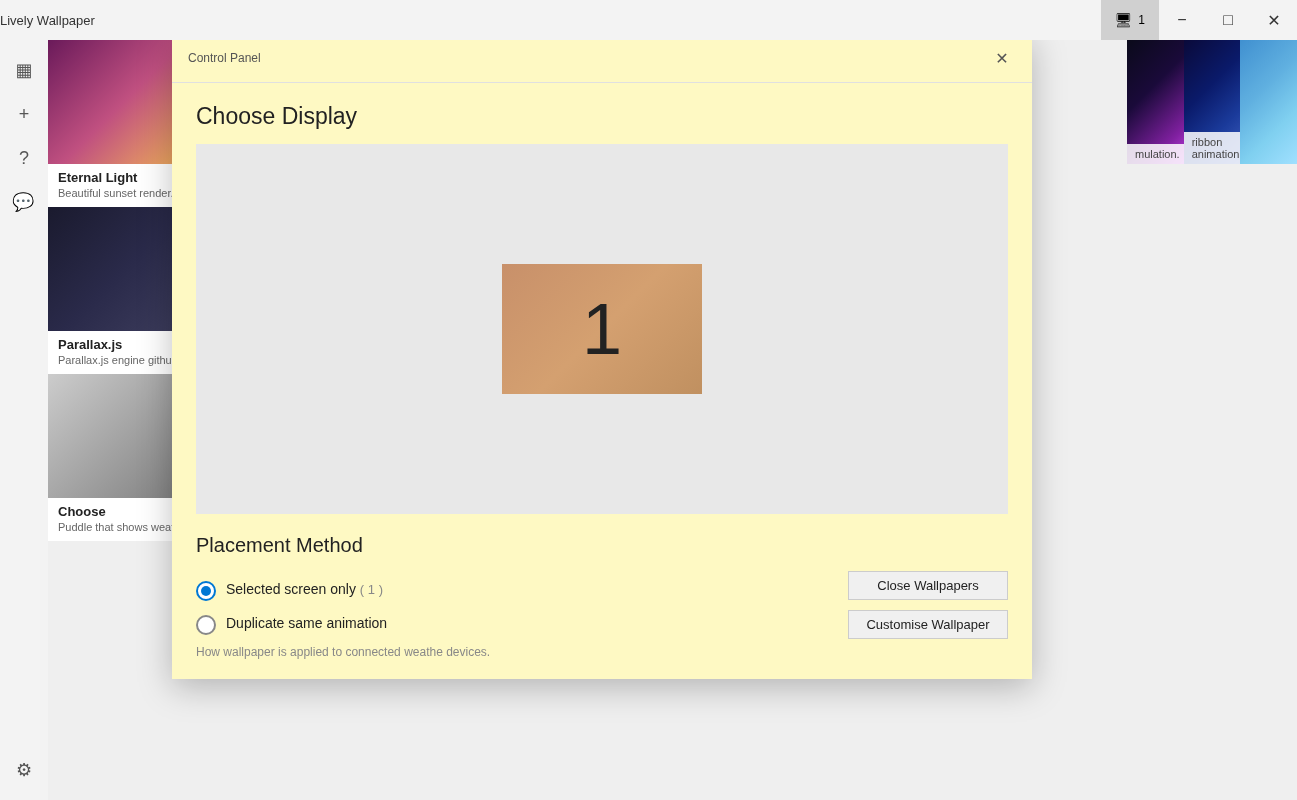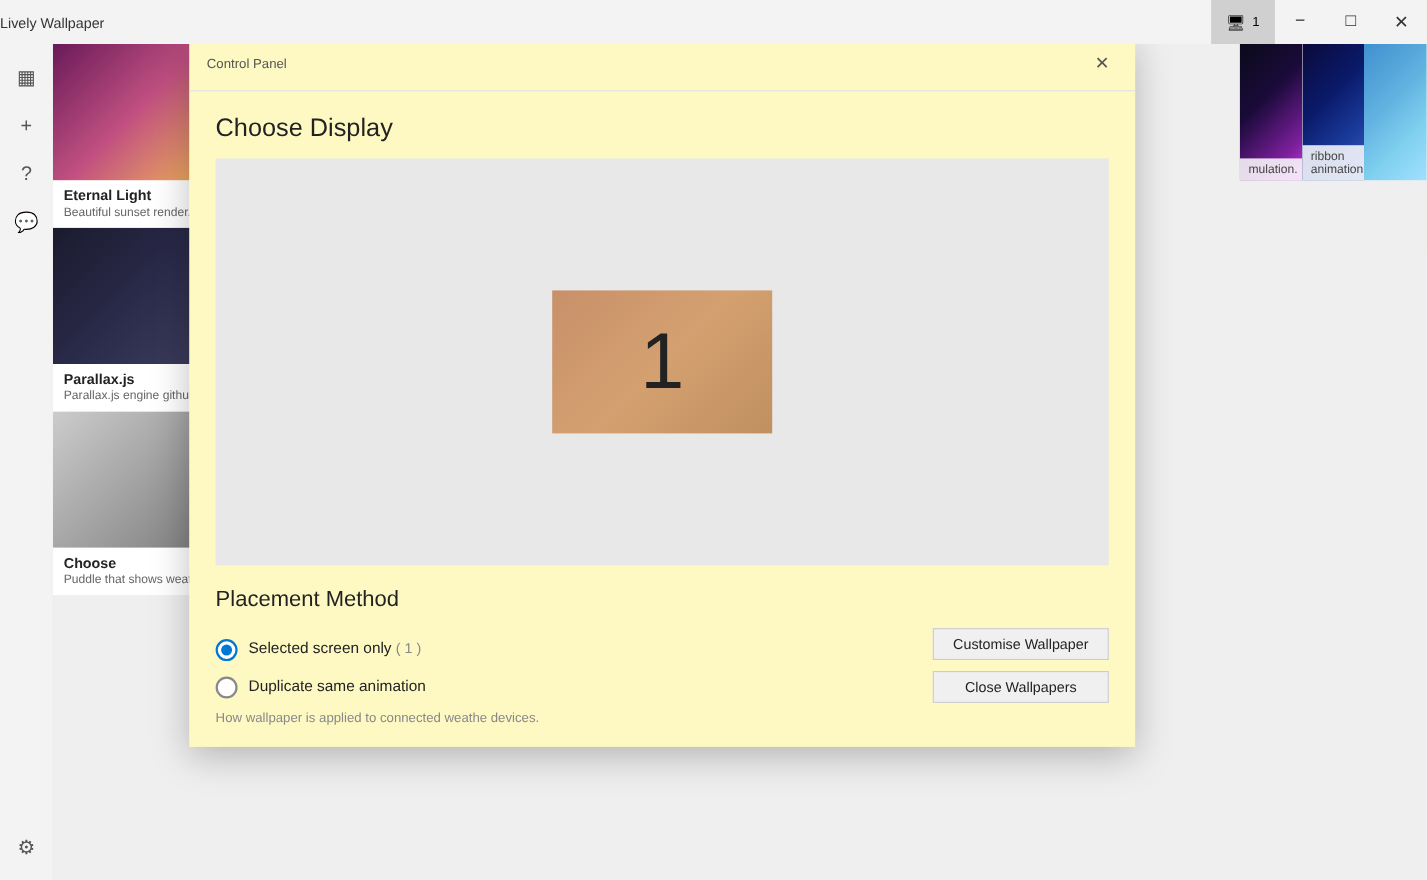--- a/index.html
+++ b/index.html
@@ -460,19 +460,19 @@
           <label class="radio-option">
             <div class="radio-circle"></div>
             <span class="radio-label">Duplicate same animation</span>
           </label>
         </div>
 
         <div class="dialog-hint">How wallpaper is applied to connected weathe devices.</div>
       </div>
 
       <div style="display:flex; flex-direction:column; gap:10px; margin-left:20px; margin-top:-10px;">
+        <button class="action-btn">Close Wallpapers</button>
         <button class="action-btn">Customise Wallpaper</button>
-        <button class="action-btn">Close Wallpapers</button>
       </div>
     </div>
 
   </div>
 </div>
 
 </body></html>

